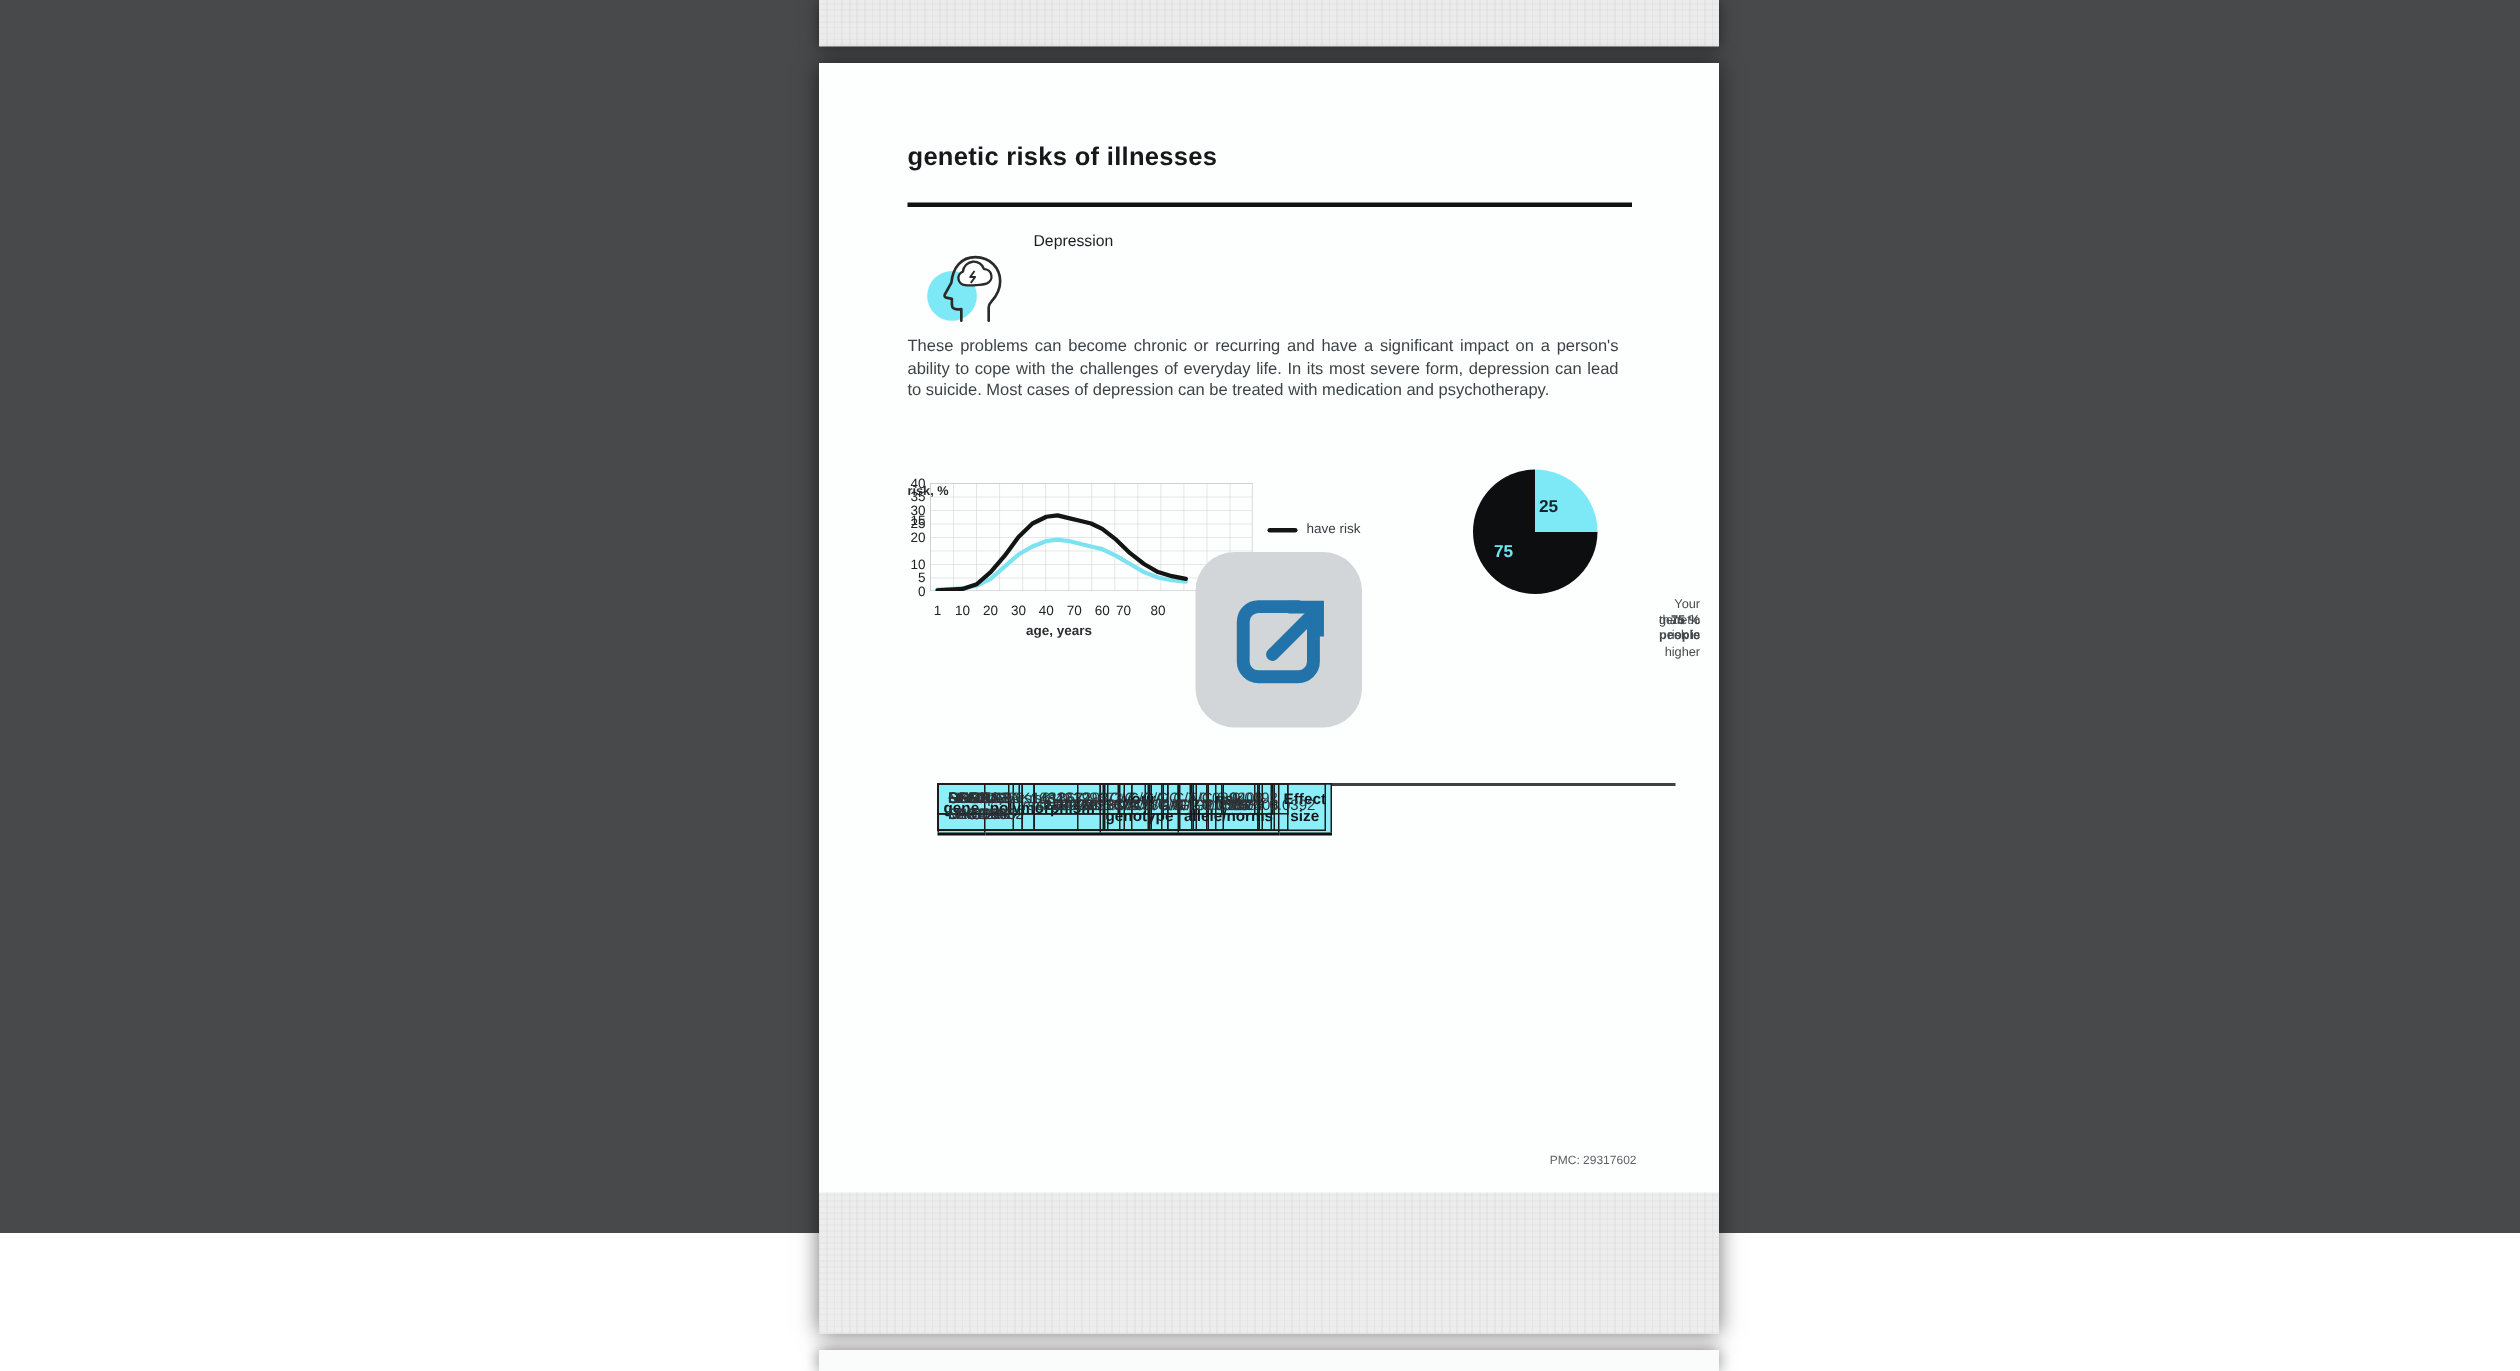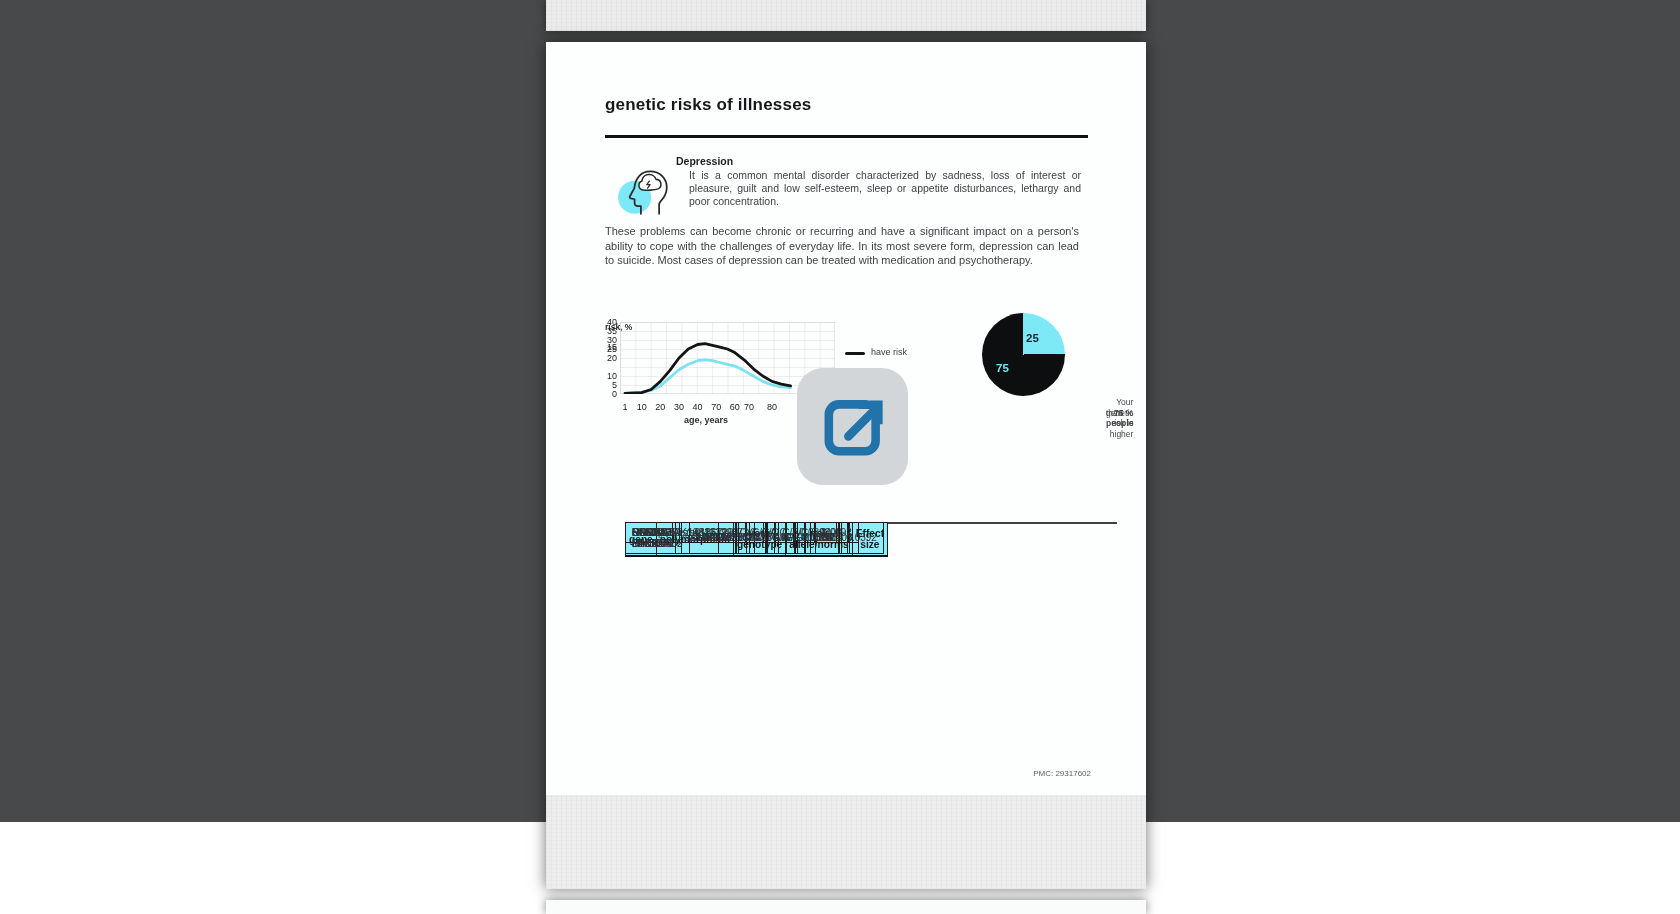--- a/index.html
+++ b/index.html
@@ -12,21 +12,21 @@
   .page-strip.top{top:0;height:31px;}
   .page-strip.bottom{top:900px;height:14px;background:#fafbfb;background-image:none;}
   .page{position:absolute;left:546px;top:42px;width:600px;height:847px;background:#fdfefe;box-shadow:0 0 14px rgba(0,0,0,.55);}
   .page *{position:absolute;box-sizing:border-box;}
 
   .title{left:59px;top:53px;width:500px;font-size:17px;font-weight:700;letter-spacing:.2px;color:#17181a;}
   .rule{left:59px;top:93px;width:483px;height:3px;background:#111;}
 
   .cond-icon{left:70px;top:118px;width:56px;height:58px;}
   .cond-icon svg{width:100%;height:100%;}
-  .cond-name{left:130px;top:113px;width:392px;font-size:10.5px;font-weight:700;color:#1c1f22;}
+  .cond-name{left:143px;top:113px;width:392px;font-size:10.5px;font-weight:400;color:#1c1f22;}
   .cond-desc{left:143px;top:127px;width:392px;font-size:10.5px;line-height:13px;color:#3d4347;text-align:justify;}
   .para{left:59px;top:182px;width:474px;margin:0;font-size:11px;line-height:14.5px;color:#3d4347;text-align:justify;}
 
   .chart-ylabel{left:59px;top:280px;font-size:8.5px;font-weight:700;color:#2b2f33;}
   .chart-plot{left:74px;top:280px;width:215px;height:72px;}
   .y-tick{left:43px;width:28px;text-align:right;font-size:9px;color:#222;}
   .x-tick{top:360px;width:20px;text-align:center;font-size:9px;color:#222;}
   .chart-xlabel{left:95px;top:373px;width:130px;text-align:center;font-size:9px;font-weight:700;color:#2b2f33;}
   .legend{left:299px;top:305px;width:110px;height:14px;}
   .legend .sw{position:absolute;left:0;top:5px;width:20px;height:3px;border-radius:2px;}
@@ -80,21 +80,20 @@
 
     <div class="cond-icon">
       <svg viewBox="0 0 52 56">
         <circle class="accent-fill" cx="17" cy="36" r="16"></circle>
         <path d="M23 52 v-7.5 c-2.5 .3 -4.8 .1 -5.6 -1 -.8 -1.2 -.4 -3.8 -.5 -5.6 l-3.6 -.8 c-1 -.25 -1.4 -1.2 -.9 -2.1 l4.2 -7.6 C17.6 17.6 23 11 32 11 c9.6 0 16 7 16 15.6 0 5.8 -2.6 9.8 -5.8 13.2 -1 1 -1.6 2.2 -1.6 3.7 V52" fill="none" stroke="#2a2a2a" stroke-width="1.7" stroke-linecap="round" stroke-linejoin="round"></path>
         <path d="M25.5 29 a4.5 4.5 0 0 1 -1.5 -8.7 a7 7 0 0 1 13.6 -1.6 a4.8 4.8 0 0 1 1.9 9.2 c-3 1.2 -11 1.6 -14 1.1 z" fill="#fff" stroke="#2a2a2a" stroke-width="1.5" stroke-linejoin="round"></path>
         <path d="M31.5 20 l-2.8 3.8 h3.2 l-2.8 3.8" fill="none" stroke="#2a2a2a" stroke-width="1.2" stroke-linejoin="round"></path>
       </svg>
     </div>
     <div class="cond-name">Depression</div>
-    <div class="cond-desc">It is a common mental disorder characterized by sadness, loss of interest or pleasure, guilt and low self-esteem, sleep or appetite disturbances, lethargy and poor concentration.</div>
 
     <p class="para">These problems can become chronic or recurring and have a significant impact on a person's ability to cope with the challenges of everyday life. In its most severe form, depression can lead to suicide. Most cases of depression can be treated with medication and psychotherapy.</p>
 
     <div class="chart-ylabel">risk, %</div>
     <svg id="line-svg" class="chart-plot" viewBox="0 0 215 72" preserveAspectRatio="none">
       <defs>
         <pattern id="grid" width="15.36" height="9" patternUnits="userSpaceOnUse">
           <path d="M15.36 0 H0 V9" fill="none" stroke="#cfcfcf" stroke-width="0.7"></path>
         </pattern>
       </defs>

